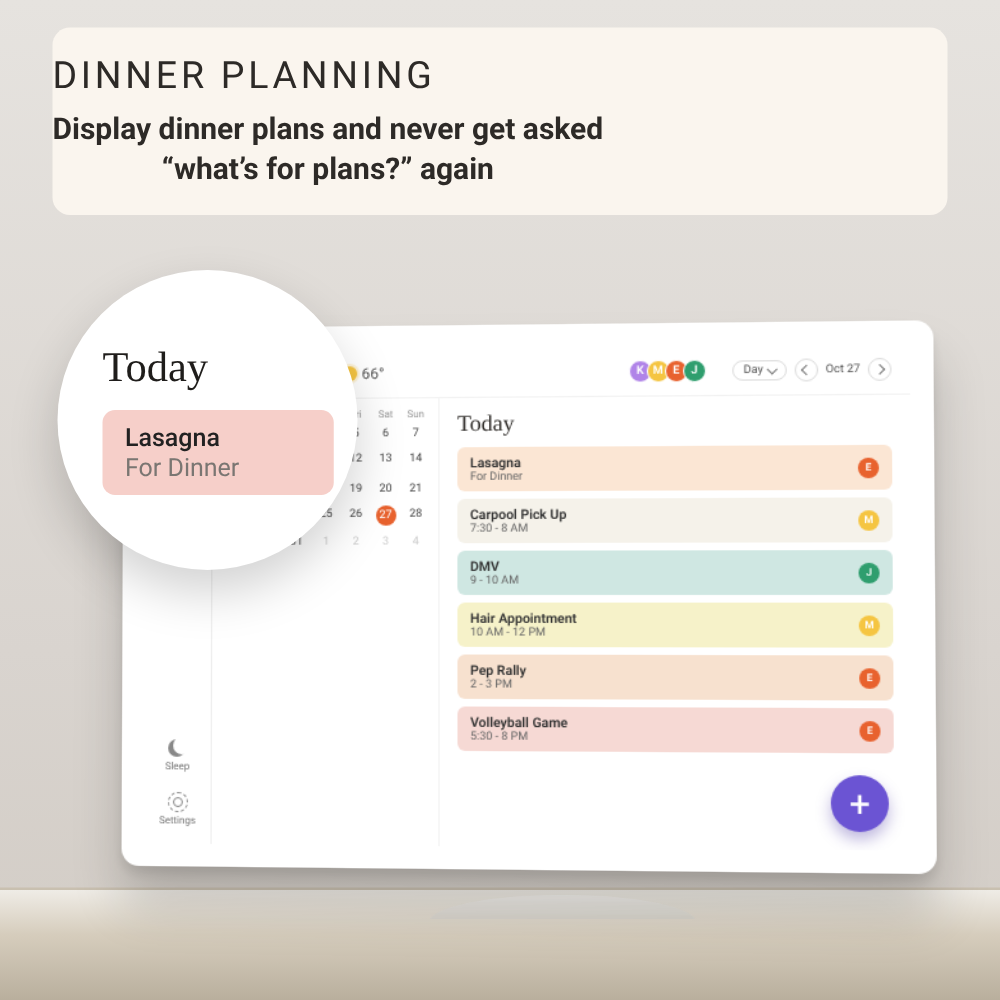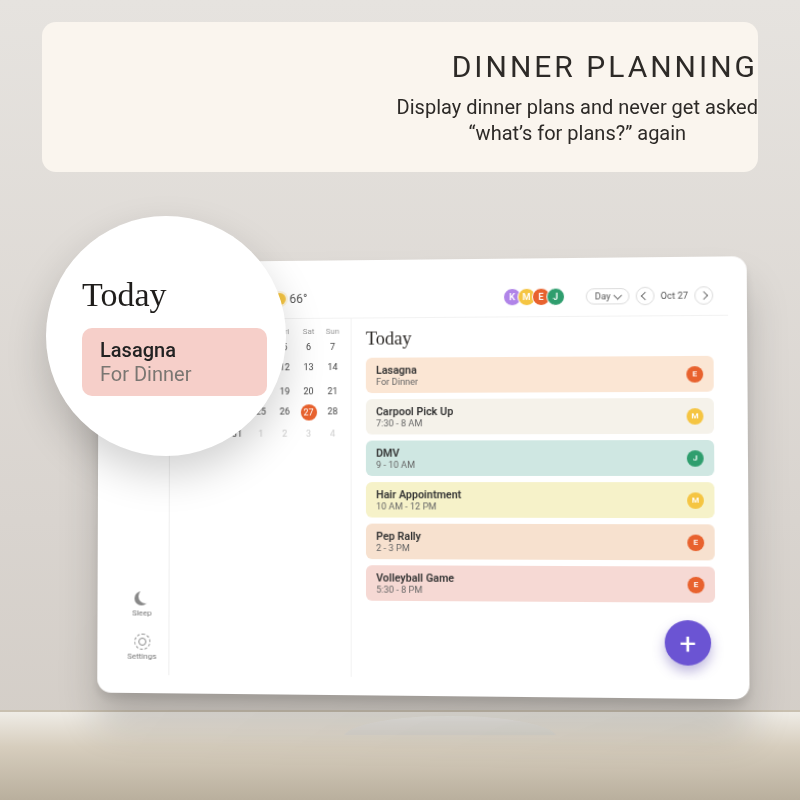--- a/index.html
+++ b/index.html
@@ -3,25 +3,25 @@
 <meta charset="utf-8">
 <style>
   * { box-sizing: border-box; margin: 0; padding: 0; }
   html, body { width: 800px; height: 800px; overflow: hidden; font-family: -apple-system, BlinkMacSystemFont, "Segoe UI", Roboto, sans-serif; }
   body { background: linear-gradient(#e6e3df 0%, #d9d4cf 65%, #d2ccc5 100%); position: relative; }
 
   
   .banner {
     position: absolute; top: 22px; left: 42px; width: 716px; height: 150px;
     background: #faf5ee; border-radius: 14px;
-    display: flex; flex-direction: column; align-items: flex-end; justify-content: center;
+    display: flex; flex-direction: column; align-items: flex-start; justify-content: center;
     color: #2d2a27;
   }
   .banner-title { font-size: 30px; letter-spacing: 3px; font-weight: 400; margin-bottom: 10px; }
-  .banner-sub { font-size: 20px; font-weight: 400; text-align: center; line-height: 1.3; }
+  .banner-sub { font-size: 24px; font-weight: 700; text-align: center; line-height: 1.3; }
   .banner-sub .q { display:block; }
 
   
   .shelf {
     position: absolute; left: 0; bottom: 0; width: 800px; height: 90px;
     background: linear-gradient(#efece6 0%, #d6cdbd 40%, #b9af9d 100%);
     border-top: 2px solid #c9c0b0;
   }
 
   

